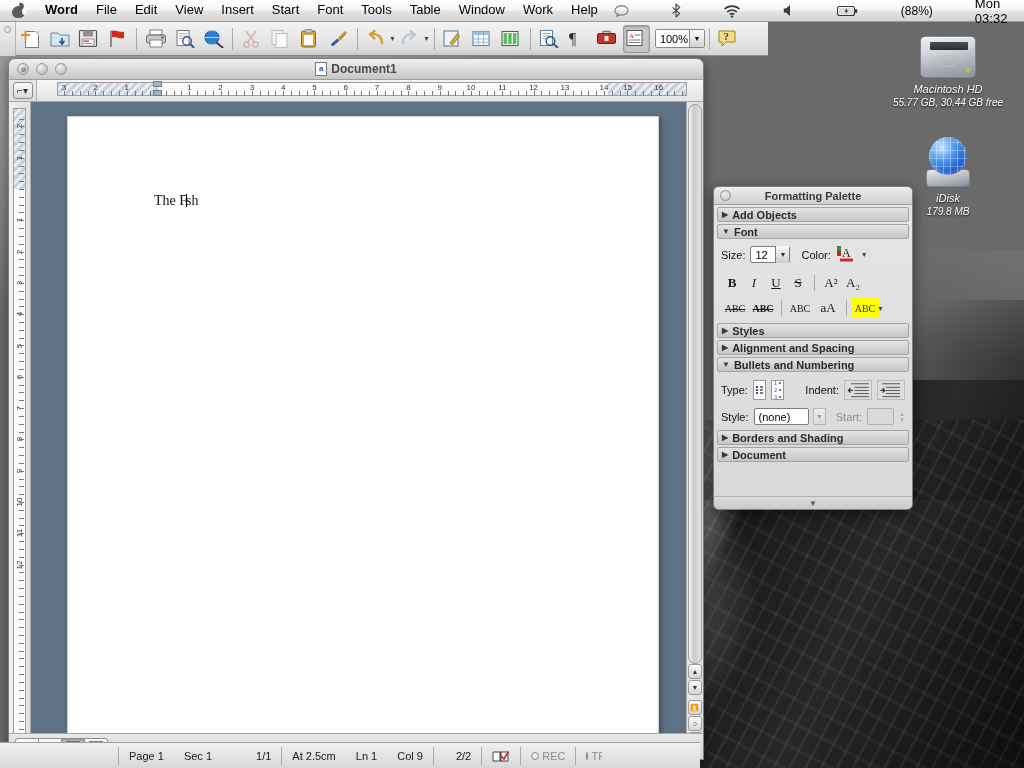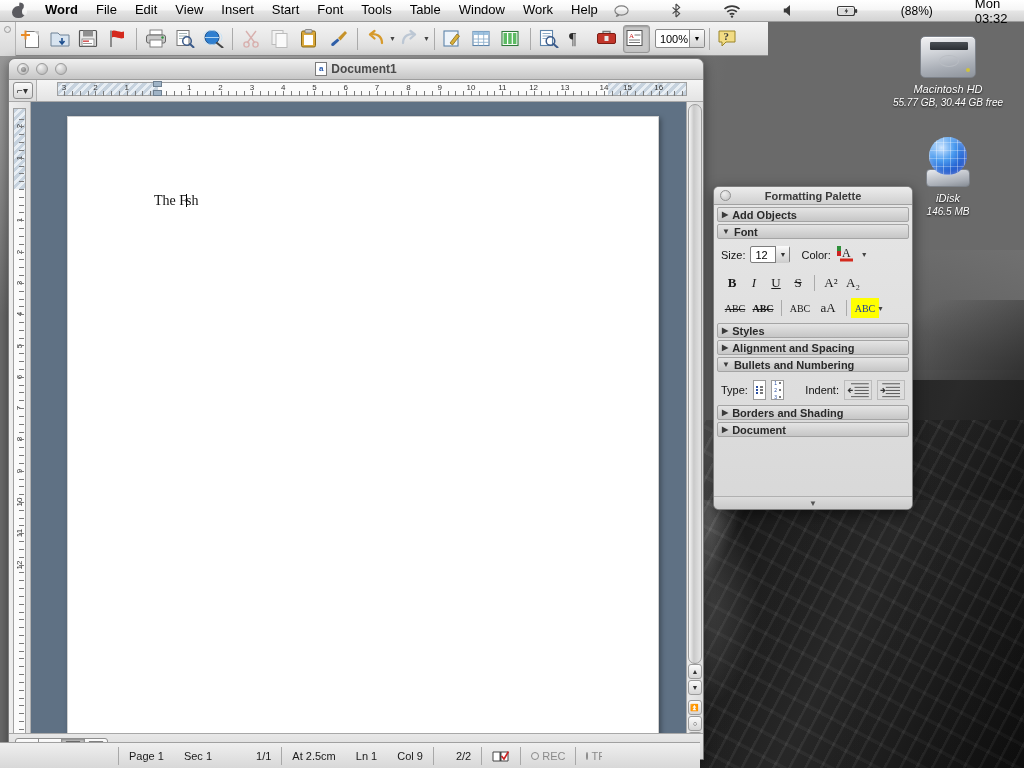--- a/index.html
+++ b/index.html
@@ -393,21 +393,21 @@
   <div class="sub">55.77 GB, 30.44 GB free</div>
 </div>
 
 <div class="desk-icon" style="left:888px; top:137px;">
   <div class="idisk-glyph">
     <div class="base"></div>
       <div class="globe"></div>
       <div class="grid"></div>
   </div>
   <div class="label">iDisk</div>
-  <div class="sub">146.5 MB</div>
+  <div class="sub">179.8 MB</div>
 </div>
 
 <div id="menubar">
   <div id="apple-menu">
     <span class="apple-glyph">
       <span class="body"></span>
         <span class="leaf"></span>
         <span class="bite"></span>
     </span>
   </div>
@@ -1108,20 +1108,35 @@
       </svg>
     </div>
     <div class="ind-icon">
       <svg width="26" height="18" viewBox="0 0 26 18">
         <path d="M2 2 h20 M6 6 h16 M6 9.5 h16 M6 13 h16 M2 16.5 h20" stroke="#555" stroke-width="1.1"></path>
         <path d="M0 9.5 L5 9.5 M2.5 7 L5 9.5 L2.5 12" stroke="#333" stroke-width="1.3" fill="none"></path>
       </svg>
     </div>
   </div>
 
+  <div class="pal-row" style="padding-top:5px">
+    <span class="pal-lbl">Style:</span>
+    <div class="combo" style="width:58px">
+      <span>(none)</span>
+    </div>
+    <span class="ar-dis" style="display:inline-flex;align-items:center;justify-content:center;width:13px;height:17px;border:1px solid #b7b7b7;background:linear-gradient(180deg,#ececec,#dcdcdc);font-size:7px;color:#999;margin-left:-1px">▼</span>
+    <span class="pal-lbl" style="color:#8e8e8e; margin-left:5px">Start:</span>
+    <div class="combo" style="width:28px; background:#d9d9d9; border-color:#b0b0b0">
+      <span></span>
+    </div>
+    <span style="display:inline-flex;flex-direction:column;font-size:6px;color:#aaa;line-height:6px">
+        <span>▲</span>
+        <span>▼</span>
+      </span>
+  </div>
 
   <div class="pal-hdr">
     <span class="tri">▶</span>
     <span>Borders and Shading</span>
   </div>
   <div class="pal-hdr">
     <span class="tri">▶</span>
     <span>Document</span>
   </div>
 

